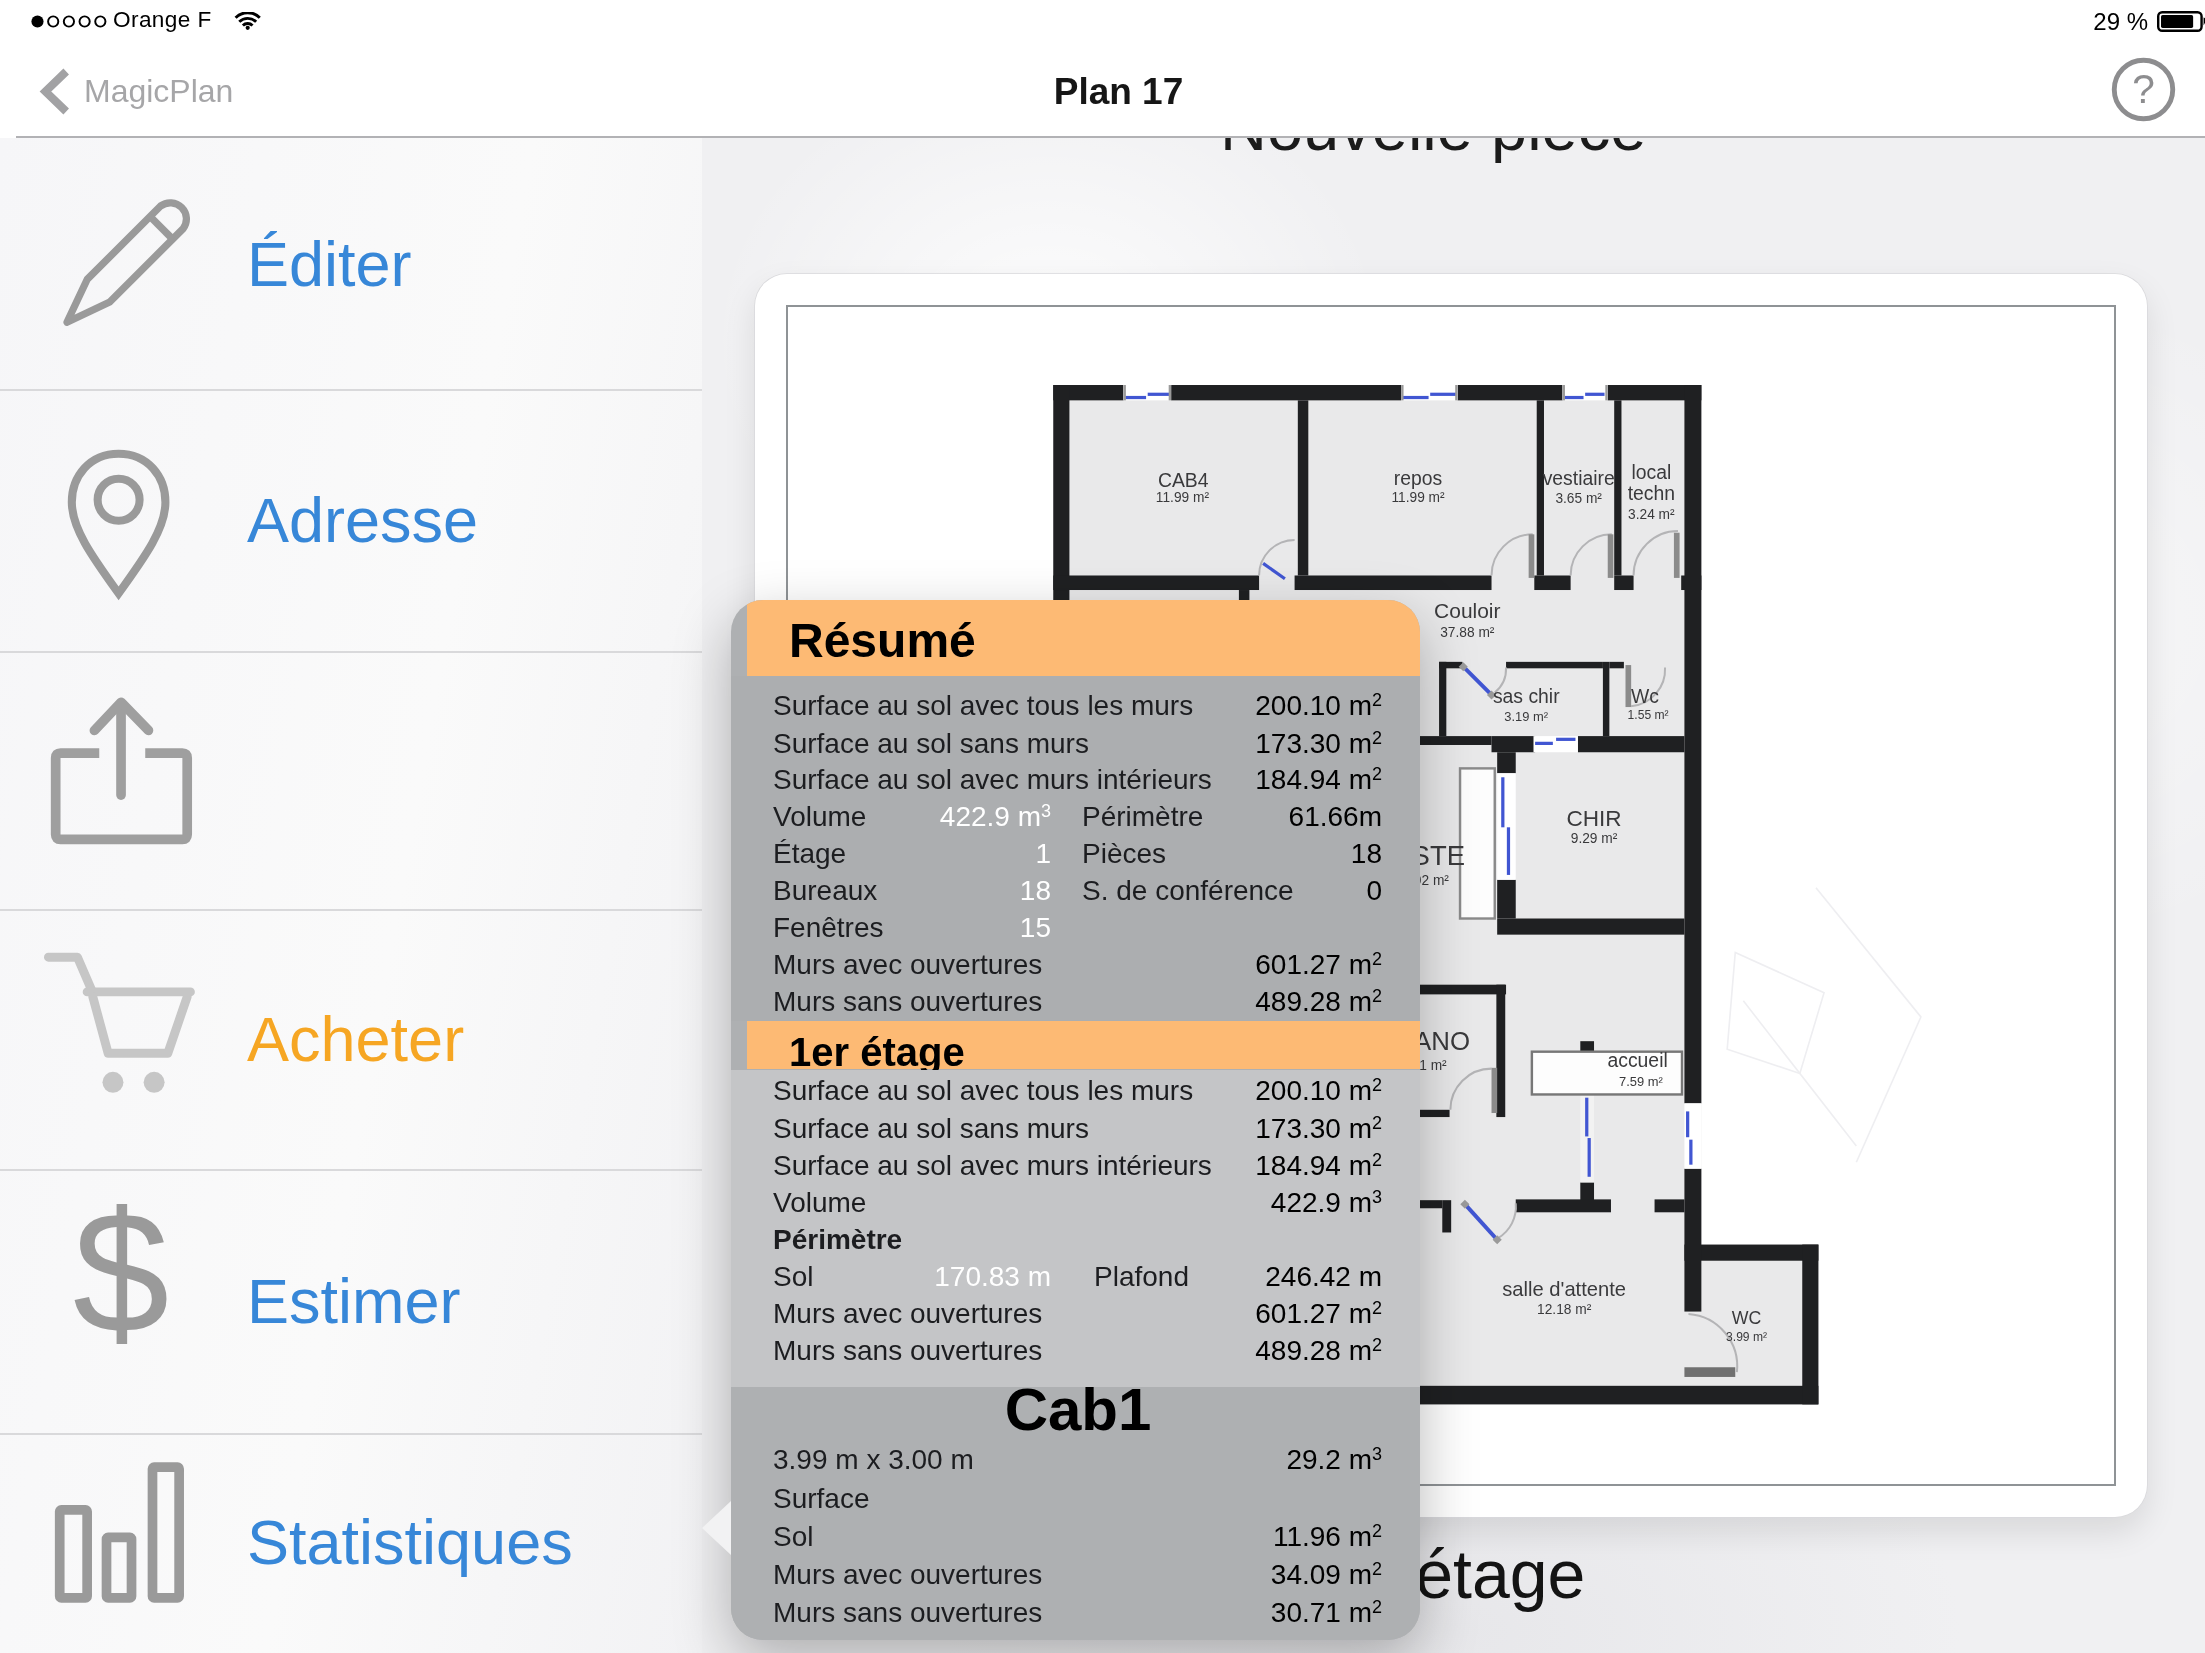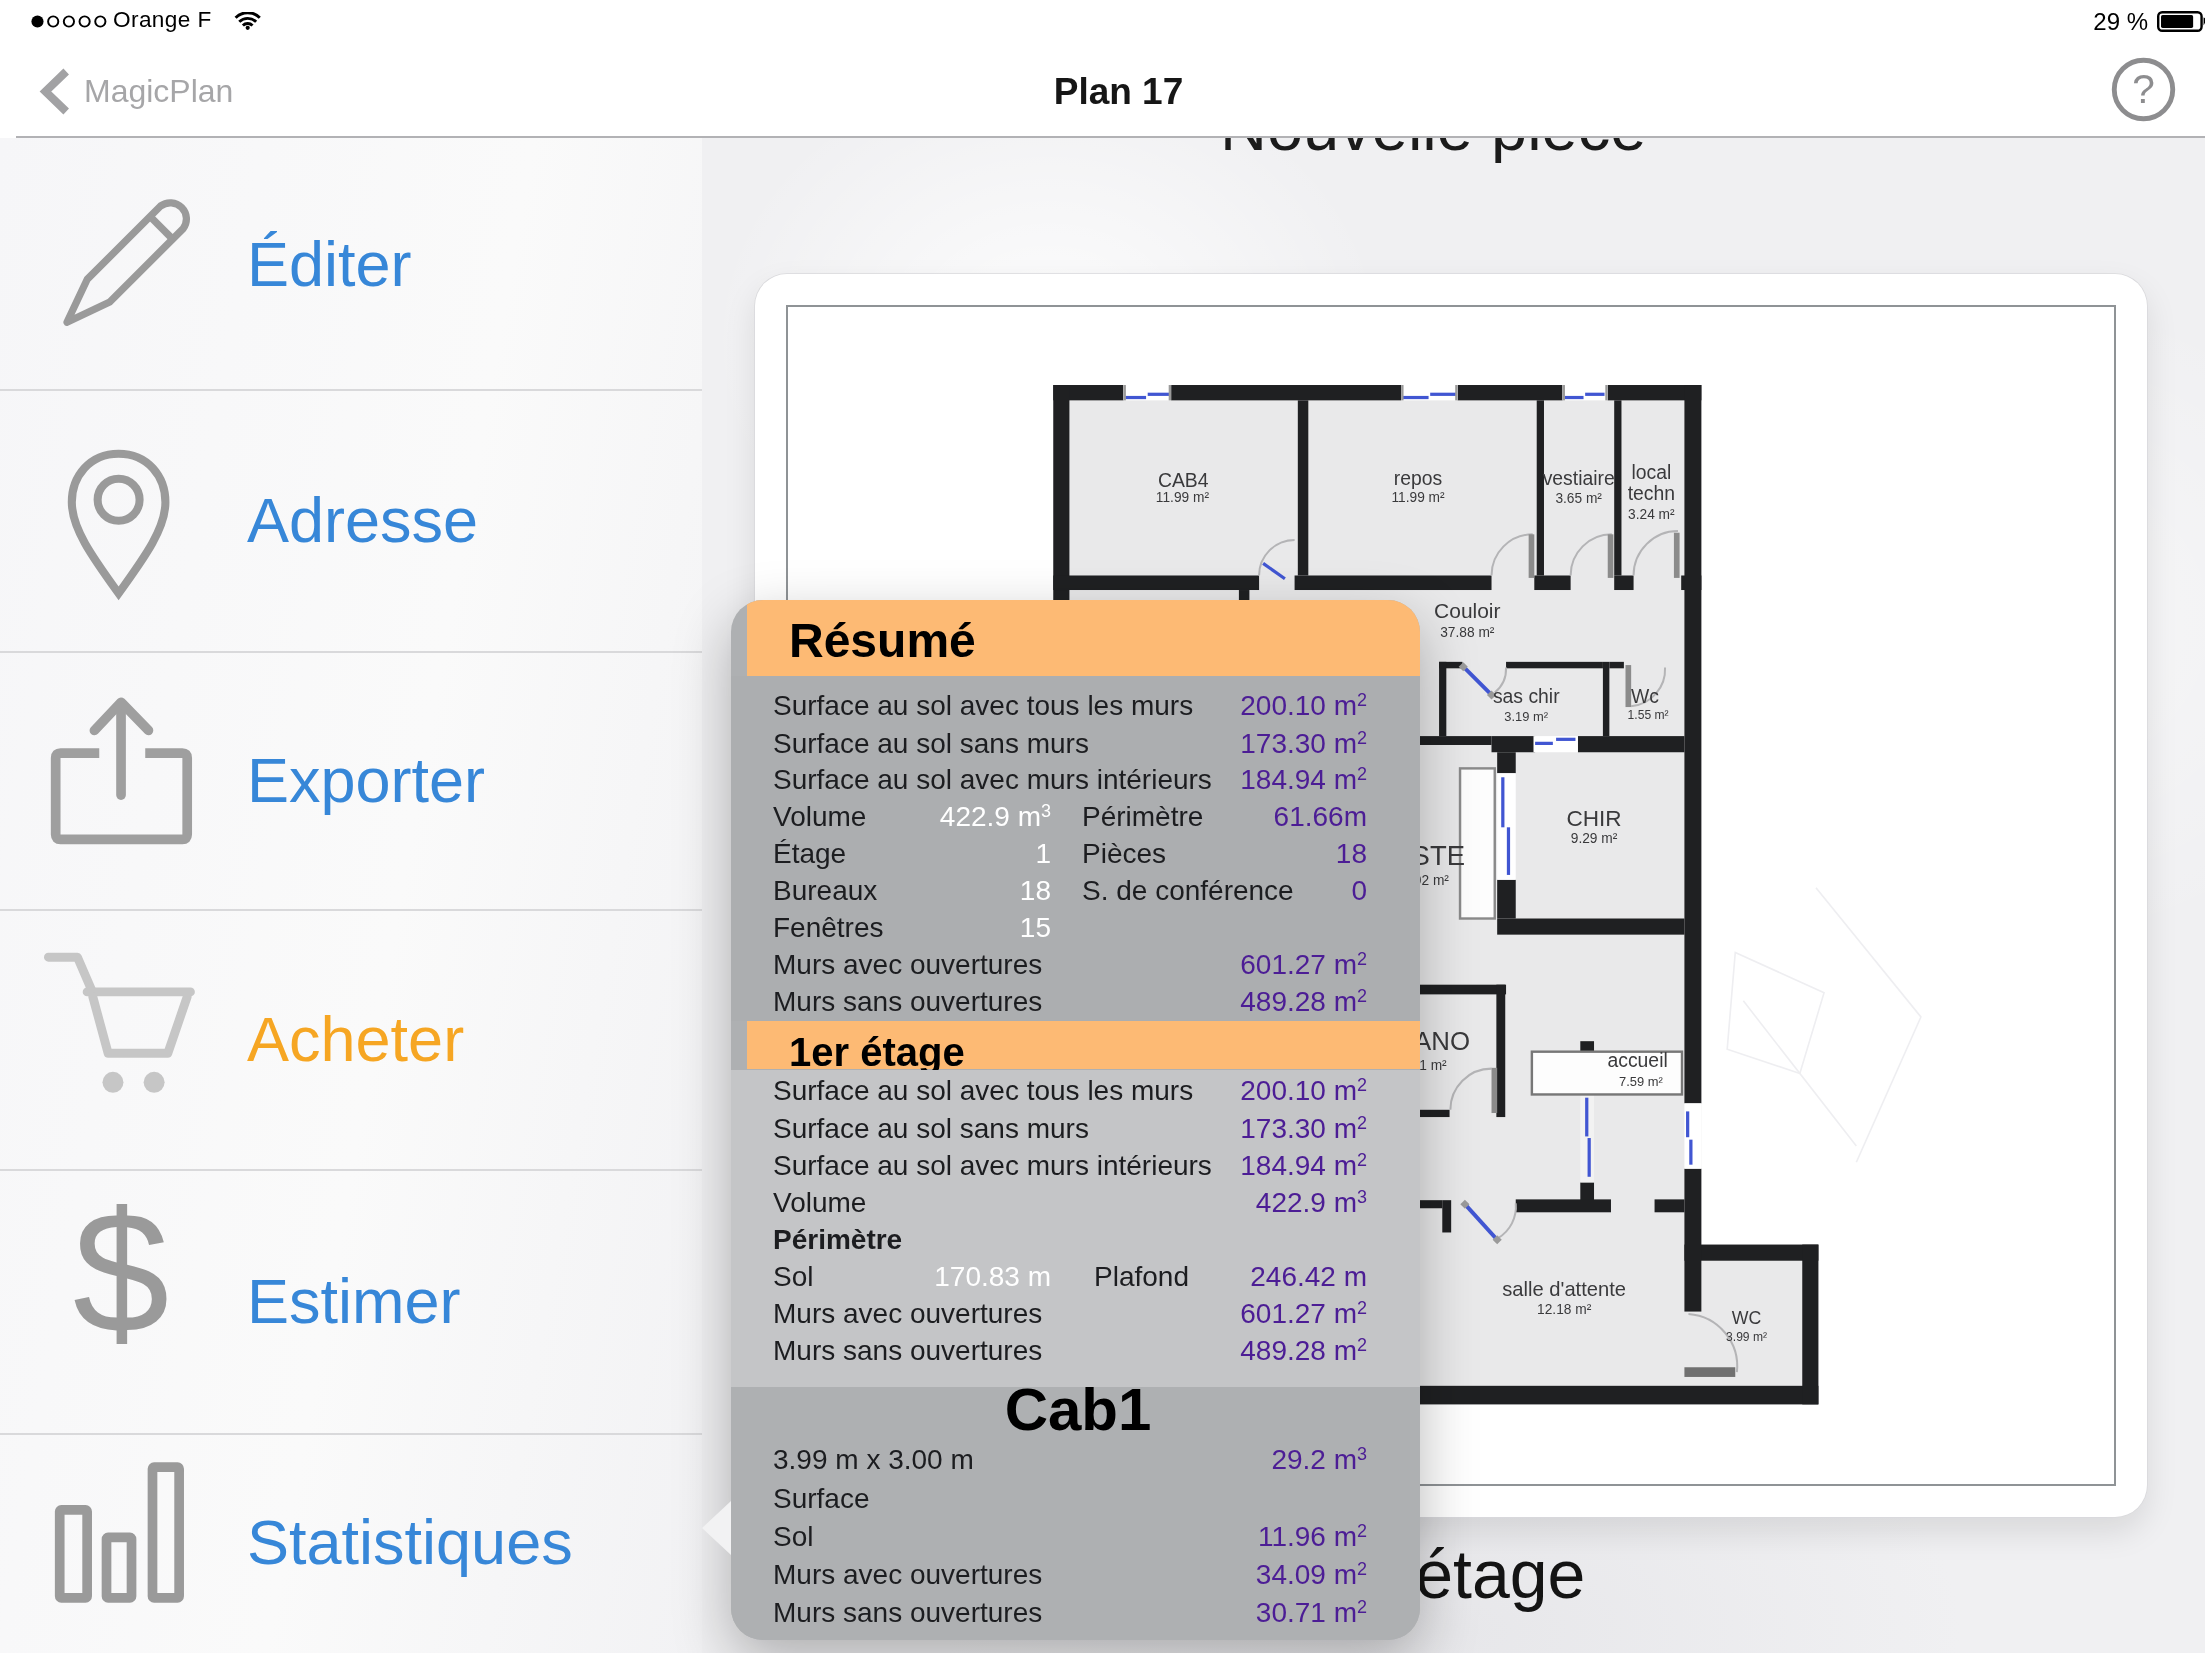--- a/index.html
+++ b/index.html
@@ -44,21 +44,21 @@
   
   #popover{position:absolute;left:731px;top:600px;width:689px;height:1040px;
     border-radius:32px;overflow:hidden;background:#aeb0b2;
     box-shadow:0 20px 57px rgba(0,0,0,0.28);}
   .pwhite{position:absolute;left:16px;width:689px;background:#fdba74;}
   .pgray{position:absolute;left:0;width:689px;}
   .ptitle{position:absolute;left:42px;font-weight:700;color:#000;line-height:1;}
   .prow{position:absolute;left:42px;right:37px;height:32px;font-size:28px;line-height:32px;color:#1c1d20;}
   .prow .lab{position:absolute;left:0;top:0;}
   .prow .lab2{position:absolute;left:309px;top:0;}
-  .prow .val{position:absolute;right:16px;top:0;color:#4c1d95;text-align:right;}
+  .prow .val{position:absolute;right:1px;top:0;color:#000000;text-align:right;}
   .prow .val1{position:absolute;left:0;width:278px;top:0;color:#ffffff;text-align:right;}
   .prow sup{font-size:18px;vertical-align:baseline;position:relative;top:-9px;line-height:0;}
   #arrow{position:absolute;left:702px;top:1501px;width:0;height:0;
     border-top:27px solid transparent;border-bottom:27px solid transparent;
     border-right:29px solid #f2f2f3;}
 </style>
 </head>
 <body>
 
 <div id="content">
@@ -253,21 +253,20 @@
     <text x="150" y="1650" font-size="215" text-anchor="middle" fill="#9a9a9a" font-family="Liberation Sans">$</text>
 
     <g stroke="#9a9a9a" stroke-width="12" fill="none">
       <rect x="74" y="1871" width="34" height="109" rx="2"></rect>
       <rect x="132" y="1905" width="31" height="75" rx="2"></rect>
       <rect x="189" y="1818" width="33" height="162" rx="2"></rect>
     </g>
   </svg>
   <div class="slabel" style="top:95px">Éditer</div>
   <div class="slabel" style="top:351px">Adresse</div>
-  <div class="slabel" style="top:611px">Exporter</div>
   <div class="slabel orange" style="top:870px">Acheter</div>
   <div class="slabel" style="top:1132px">Estimer</div>
   <div class="slabel" style="top:1373px">Statistiques</div>
 </div>
 
 <div id="topbar">
   <svg class="abs" style="left:15.3px;top:15.3px" width="81" height="13" viewBox="0 0 100 16">
     <circle cx="8" cy="8" r="7.5" fill="#000"></circle>
     <circle cx="27.4" cy="8" r="6.3" fill="none" stroke="#000" stroke-width="2.4"></circle>
     <circle cx="46.8" cy="8" r="6.3" fill="none" stroke="#000" stroke-width="2.4"></circle>

